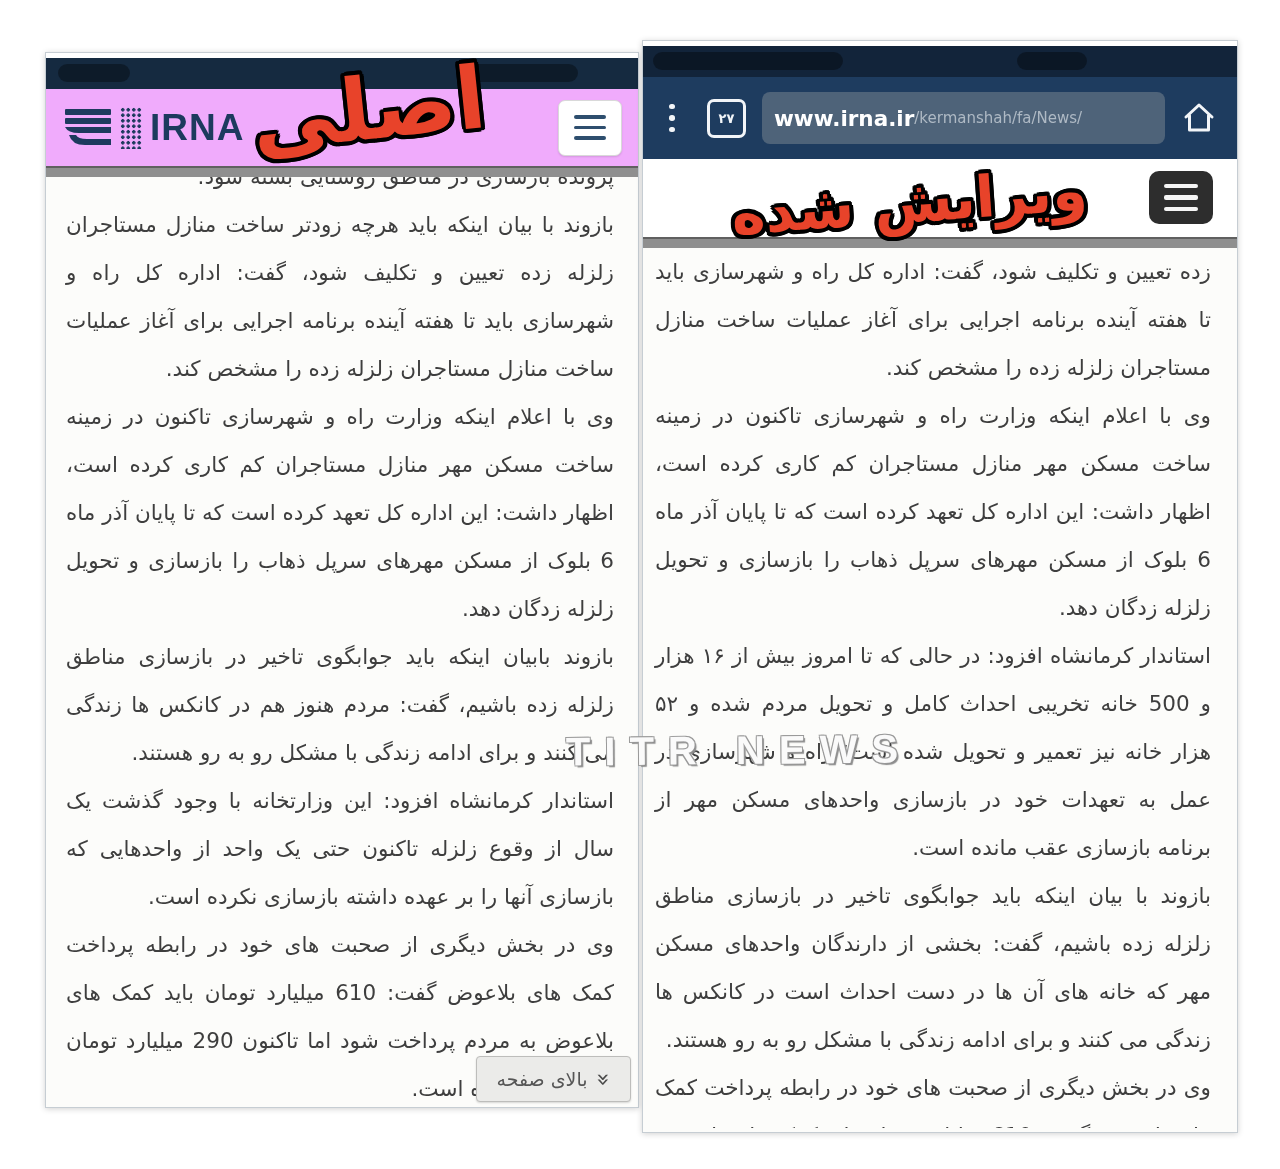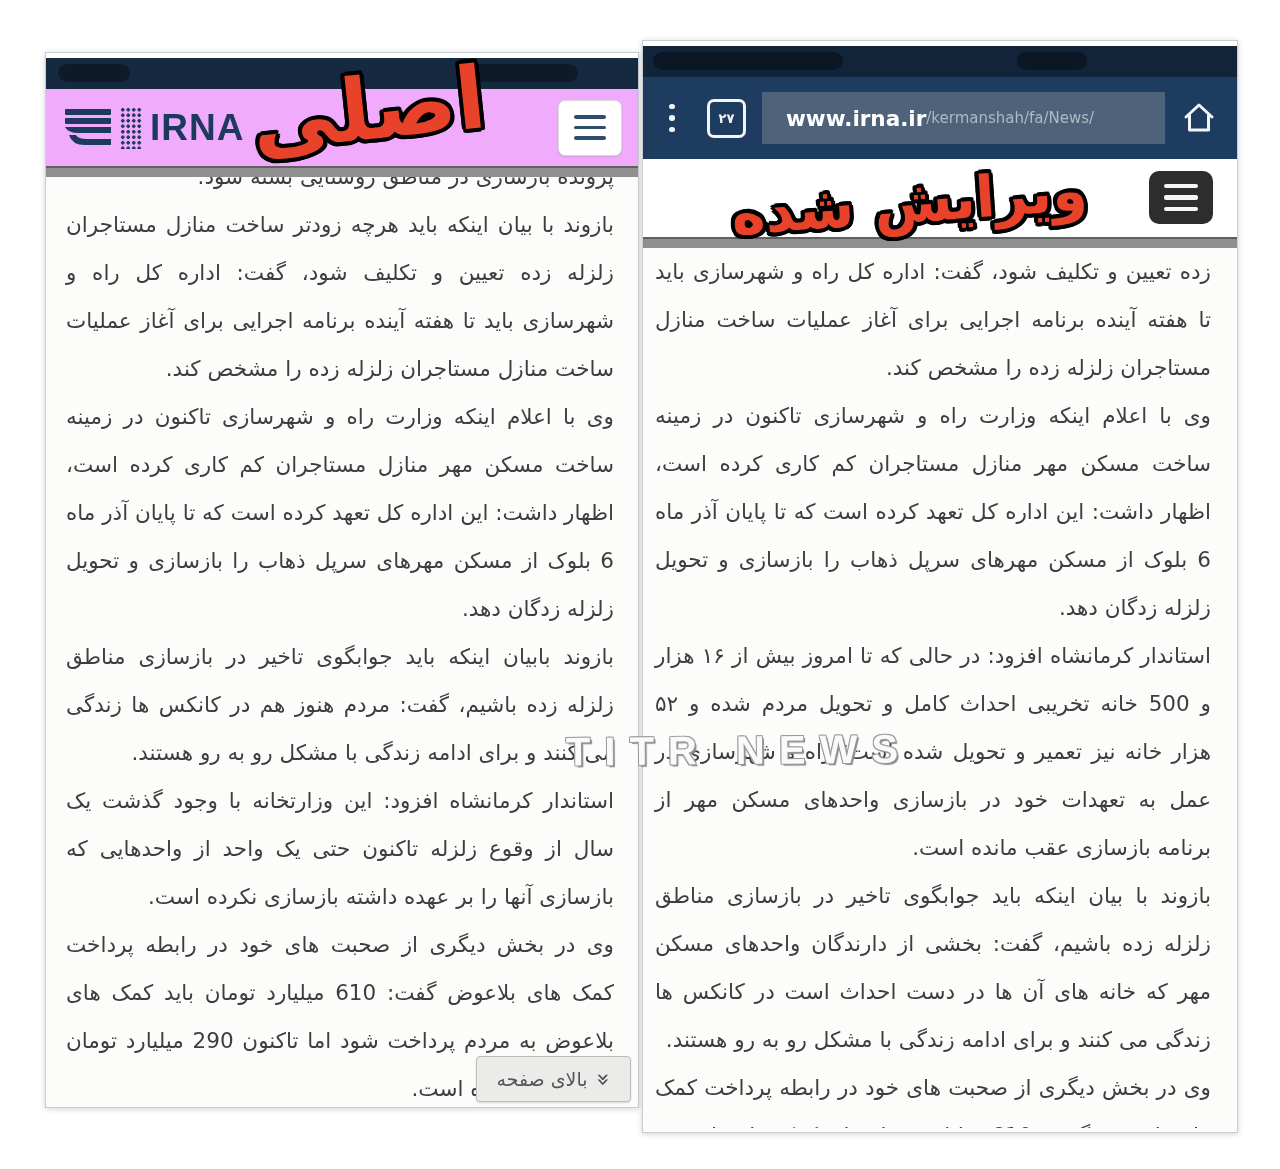--- a/index.html
+++ b/index.html
@@ -50,22 +50,22 @@
   #sticker-left{left:205px;top:6px;font-size:86px;transform:rotate(-6deg);}
   #sticker-right{left:88px;top:10px;font-size:57px;transform:rotate(-4deg);}
 
   
   .browser-bar{height:82px;background:#1e3c5f;display:flex;align-items:center;padding:0 20px;position:relative;}
   .kebab{width:18px;display:flex;flex-direction:column;align-items:center;gap:6px;cursor:pointer;}
   .kebab b{width:5.5px;height:5.5px;border-radius:50%;background:#f2f5f8;}
   .tabs-box{width:33px;height:33px;border:3px solid #f2f5f8;border-radius:7px;margin-left:26px;
     display:flex;align-items:center;justify-content:center;cursor:pointer;}
   .tabs-box span{color:#f2f5f8;font-size:13px;font-weight:bold;}
-  .url-field{flex:1;height:52px;margin:0 16px;background:#4e6379;border-radius:0;
-    display:flex;align-items:center;padding:0 24px;direction:ltr;overflow:hidden;cursor:text;}
+  .url-field{flex:1;height:52px;margin:0 16px;background:#4e6379;border-radius:8px;
+    display:flex;align-items:center;padding:0 12px;direction:ltr;overflow:hidden;cursor:text;}
   .url-host{color:#ffffff;font-size:21.5px;font-weight:bold;white-space:nowrap;}
   .url-path{color:#aeb9c4;font-size:15px;white-space:nowrap;}
   .home-icon{width:36px;height:36px;cursor:pointer;flex:0 0 auto;}
 
   .white-band{height:78px;background:#ffffff;position:relative;}
   .menu-btn-dark{position:absolute;right:24px;top:12px;width:64px;height:53px;background:#2d2d2d;
     border-radius:10px;display:flex;flex-direction:column;justify-content:center;align-items:center;gap:7px;cursor:pointer;}
   .menu-btn-dark i{display:block;width:34px;height:4.5px;background:#f5f5f5;border-radius:2px;}
 
   

